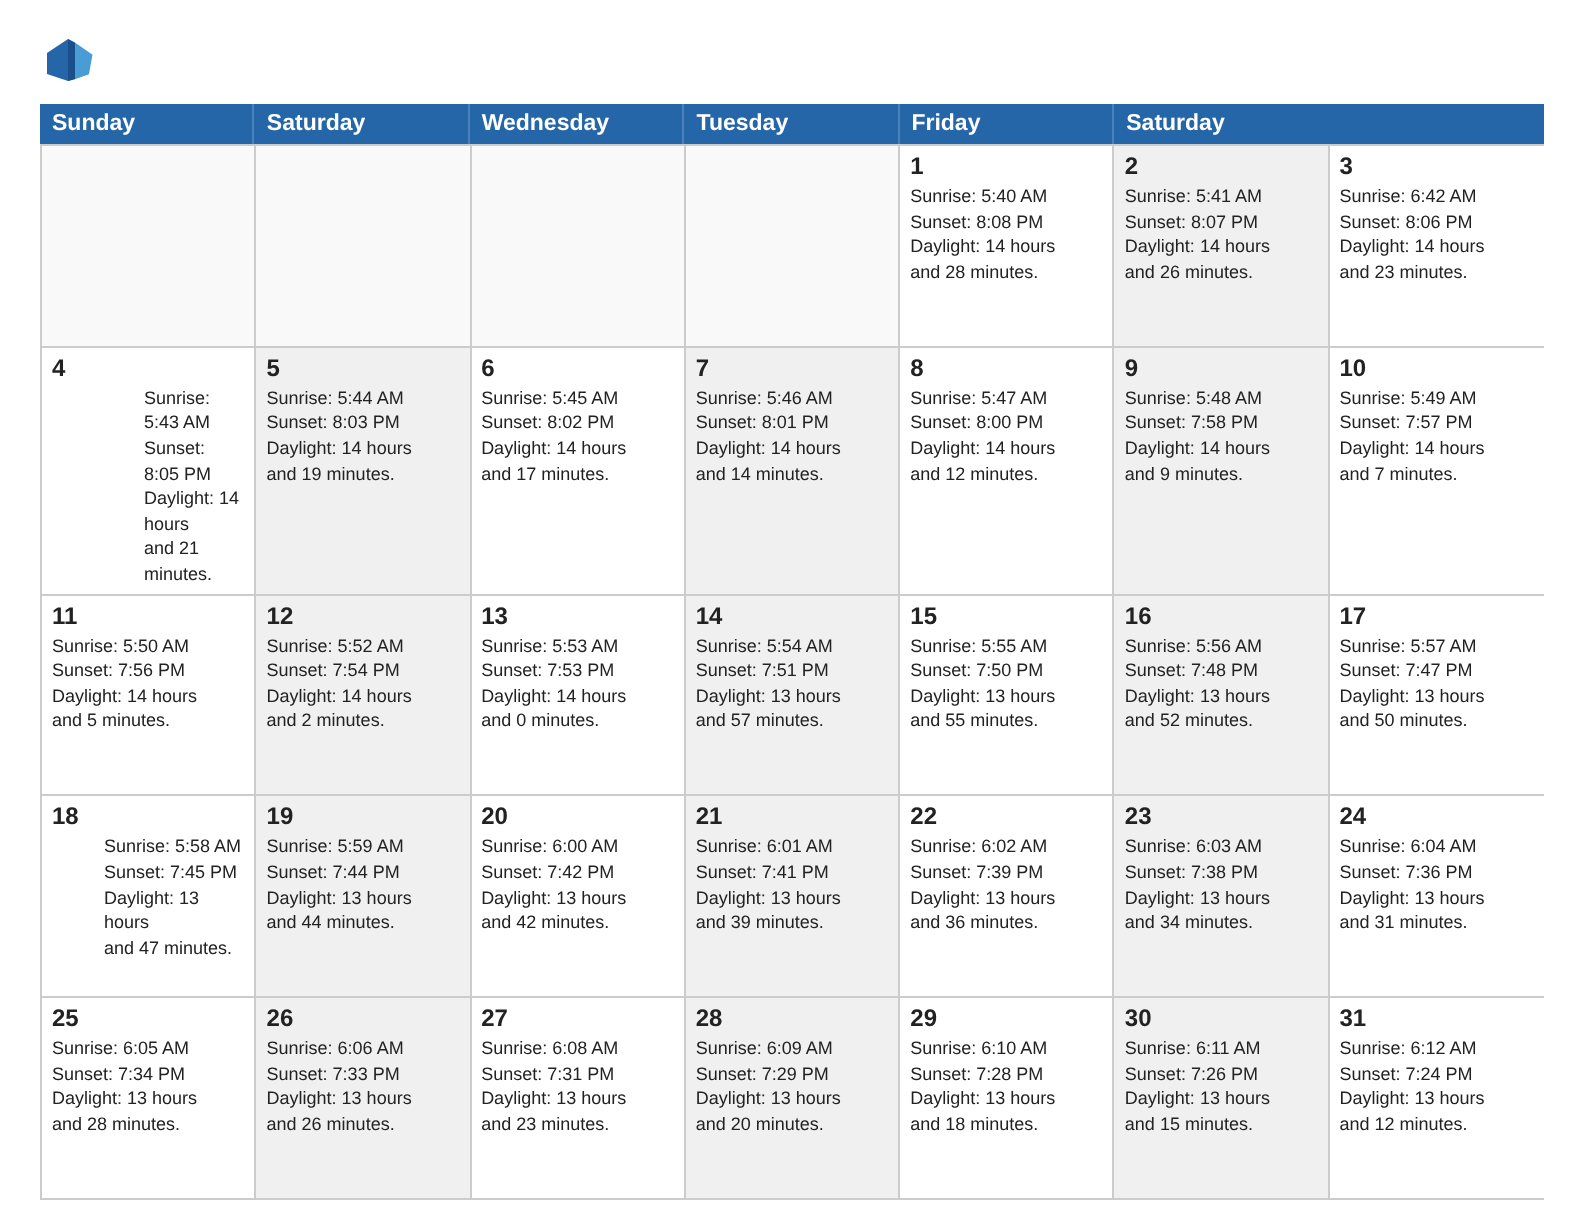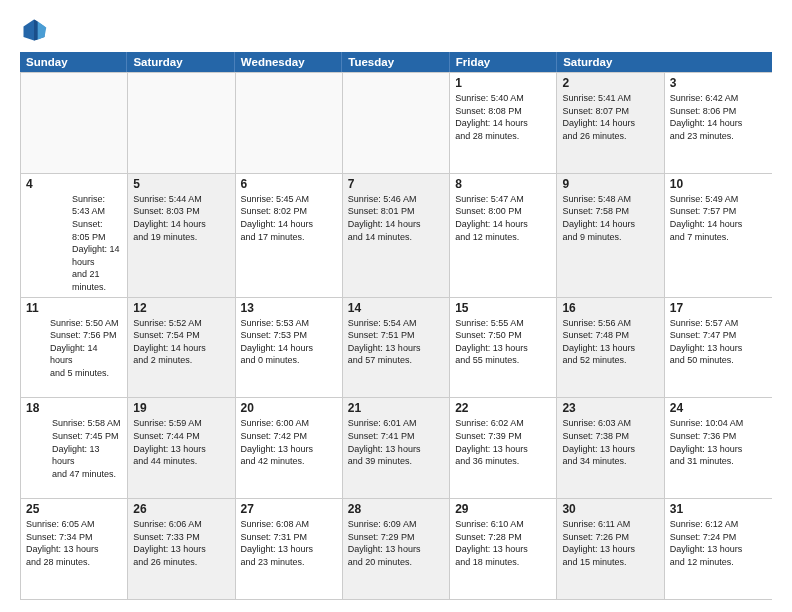--- a/index.html
+++ b/index.html
@@ -212,21 +212,21 @@
             <span class="day-num">10</span>
             <div class="day-info" style="white-space: pre-line;">Sunrise: 5:49 AM
 Sunset: 7:57 PM
 Daylight: 14 hours
 and 7 minutes.</div>
           </div>
         </div>
         <div class="cal-row">
           <div class="cal-cell">
             <span class="day-num">11</span>
-            <div class="day-info" style="white-space: pre-line; margin-left: 24px;">Sunrise: 5:50 AM
+            <div class="day-info" style="white-space: pre-line;">Sunrise: 5:50 AM
 Sunset: 7:56 PM
 Daylight: 14 hours
 and 5 minutes.</div>
           </div>
           <div class="cal-cell shaded">
             <span class="day-num">12</span>
             <div class="day-info" style="white-space: pre-line;">Sunrise: 5:52 AM
 Sunset: 7:54 PM
 Daylight: 14 hours
 and 2 minutes.</div>
@@ -305,21 +305,21 @@
           </div>
           <div class="cal-cell shaded">
             <span class="day-num">23</span>
             <div class="day-info" style="white-space: pre-line;">Sunrise: 6:03 AM
 Sunset: 7:38 PM
 Daylight: 13 hours
 and 34 minutes.</div>
           </div>
           <div class="cal-cell">
             <span class="day-num">24</span>
-            <div class="day-info" style="white-space: pre-line;">Sunrise: 10:04 AM
+            <div class="day-info" style="white-space: pre-line;">Sunrise: 6:04 AM
 Sunset: 7:36 PM
 Daylight: 13 hours
 and 31 minutes.</div>
           </div>
         </div>
         <div class="cal-row">
           <div class="cal-cell">
             <span class="day-num">25</span>
             <div class="day-info" style="white-space: pre-line;">Sunrise: 6:05 AM
 Sunset: 7:34 PM

